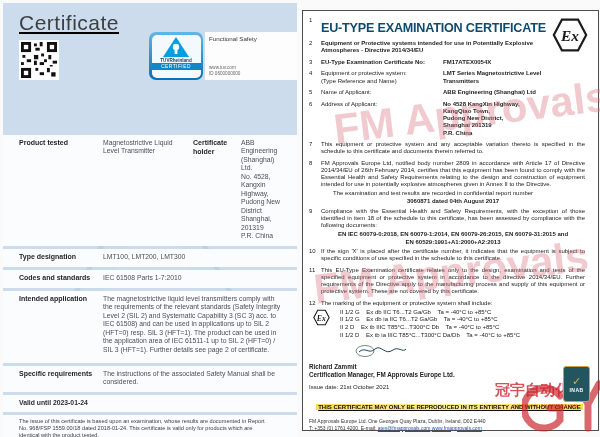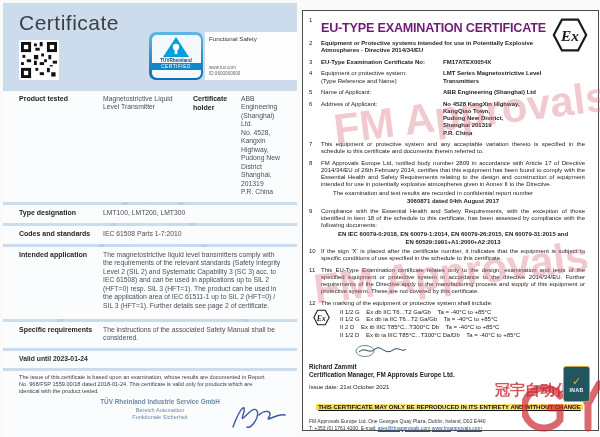--- a/index.html
+++ b/index.html
@@ -2,21 +2,21 @@
 <html><head>
 <meta charset="utf-8">
 <style>
   * { margin:0; padding:0; box-sizing:border-box; }
   body { font-family:"Liberation Sans", sans-serif; background:#ffffff; }
   .page { position:relative; width:600px; height:437px; background:#fafafa; overflow:hidden; }
 
   
   .tuv-cert { position:absolute; left:3px; top:3px; width:294px; height:434px; background:#ccdcec; padding:0 0 0 0; overflow:hidden; }
   .tuv-watermark { position:absolute; left:30px; top:130px; width:240px; height:240px; opacity:.5; pointer-events:none; }
-  .tuv-header { position:relative; height:88px; padding:8px 14px 8px 16px; }
+  .tuv-header { position:relative; height:132px; padding:8px 14px 8px 16px;text-decoration:underline; }
   .tuv-title { font-size:21px; color:#3d3f42; letter-spacing:.5px; }
   .qr { position:absolute; left:16px; top:37px; width:40px; height:40px; background:#fff; padding:2px; }
   .tuv-badge { position:absolute; left:146px; top:29px; display:flex; }
   .tuv-logo { width:54px; height:48px; border-radius:7px; background:linear-gradient(#5fb7e6,#0a6fb4); padding:2.5px; }
   .tuv-logo-in { width:100%; height:100%; border-radius:5px; background:#f4f9fd; display:flex; flex-direction:column; align-items:center; overflow:hidden; }
   .tuv-brand { font-size:4.6px; font-weight:bold; color:#1a3d5c; margin-top:-1px; }
   .tuv-certified { width:100%; background:#1287c8; color:#fff; font-size:4.8px; text-align:center; padding:1px 0; letter-spacing:.5px; }
   .tuv-info { width:92px; height:48px; background:#fdfdfd; margin-left:2px; padding:3px 4px; display:flex; flex-direction:column; justify-content:space-between; }
   .tuv-tagline { font-size:6.2px; color:#333; line-height:1.2; }
   .tuv-small { font-size:4.6px; color:#666; line-height:1.3; }
@@ -32,21 +32,21 @@
   .tuv-basis { position:absolute; left:16px; top:3px; width:252px; font-size:5.6px; color:#3b3e42; line-height:1.25; }
   .tuv-org { position:absolute; left:92px; top:27px; width:130px; text-align:center; color:#6e89a6; }
   .tuv-org-name { font-size:6.4px; font-weight:bold; line-height:1.3; }
   .tuv-org-line { font-size:5.6px; line-height:1.3; }
   .tuv-sig { position:absolute; left:224px; top:30px; }
 
   
   .fm-cert { position:absolute; left:302px; top:10px; width:297px; height:421px; background:#ffffff; border:1px solid #4d4d4d; padding:6px 8px 0 6px; color:#1d1d1d; }
   .fm-titlerow { position:relative; display:flex; margin-bottom:5px; }
   .rnum { width:12px; flex:none; font-size:6px; color:#222; }
-  .fm-title { font-size:12.6px; font-weight:bold; color:#701a75; letter-spacing:-.2px; width:228px; margin-top:4px; }
+  .fm-title { font-size:12.6px; font-weight:bold; color:#0c4a6e; letter-spacing:-.2px; width:228px; margin-top:4px; }
   .ex-logo-big { position:absolute; right:2px; top:0; }
   .ritem { display:flex; margin-bottom:4.5px; }
   .rtext { font-size:6px; line-height:1.18; width:264px; text-align:justify; }
   .rbold { font-weight:bold; }
   .rlabel { width:122px; flex:none; font-size:6px; line-height:1.2; }
   .rvalue { font-size:6px; font-weight:bold; line-height:1.2; }
   .rcenter { text-align:center; width:264px; font-size:6px; line-height:1.25; }
   .rsub { font-size:6px; margin:2px 0 2px 12px; width:252px; }
   .markings { display:flex; margin:2px 0 3px 4px; }
   .mark-lines { margin-left:10px; }

